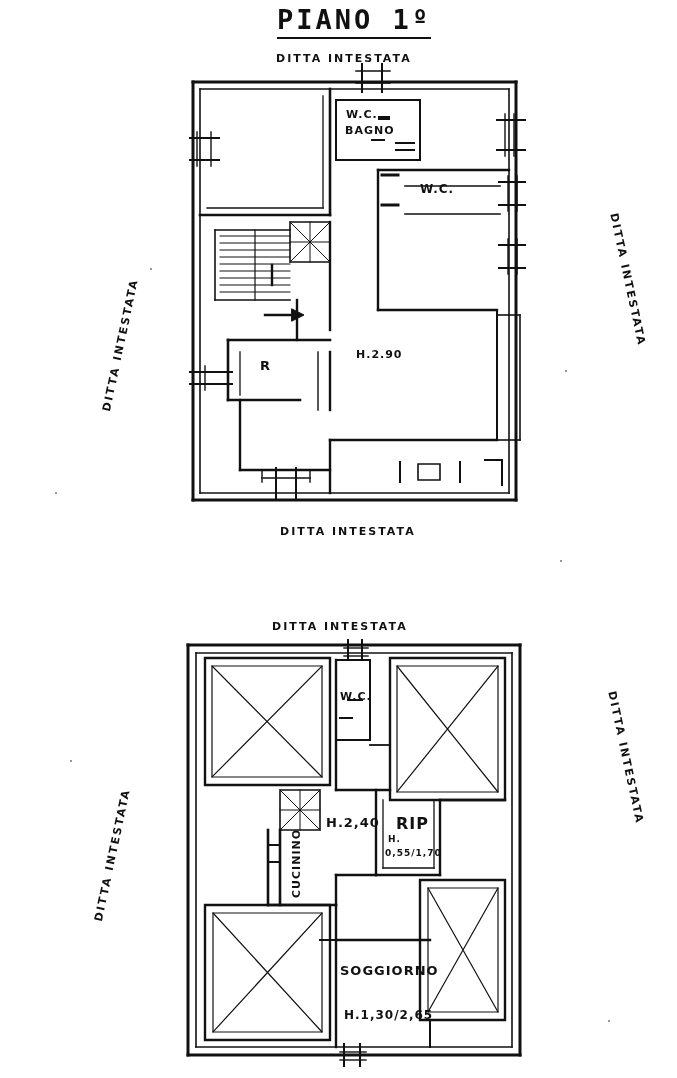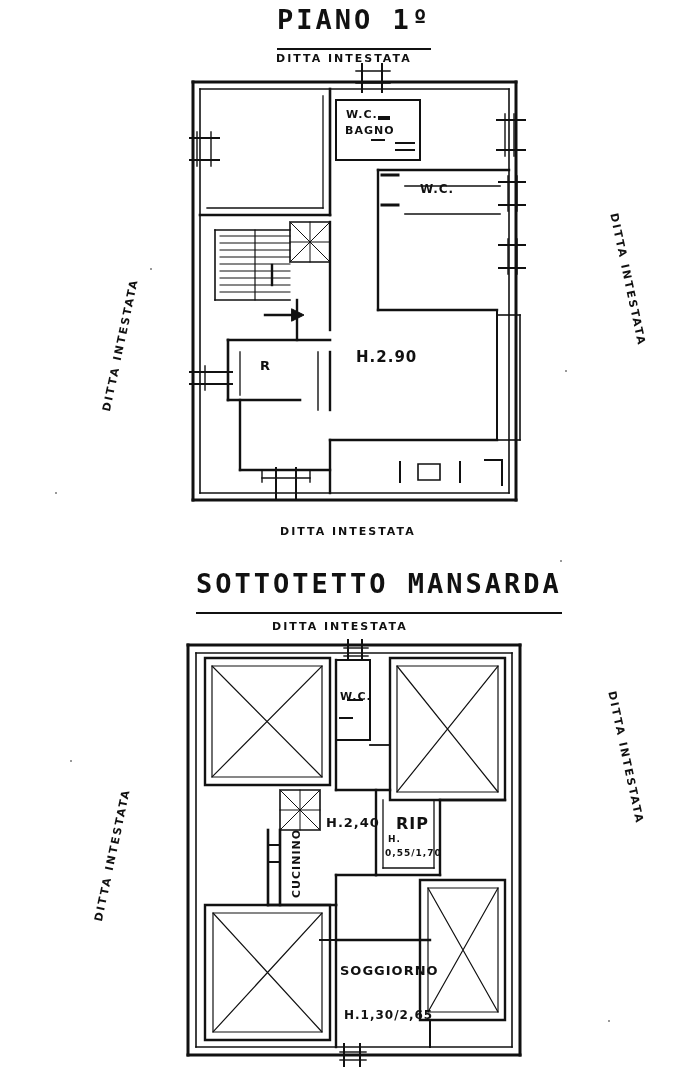--- a/index.html
+++ b/index.html
@@ -25,21 +25,21 @@
     white-space: nowrap;
     letter-spacing: 1px;
     font-weight: 600;
   }
   .title {
     font-family: "DejaVu Sans Mono", monospace;
     font-size: 27px;
     letter-spacing: 3px;
     font-weight: 700;
     border-bottom: 2px solid #111;
-    padding-bottom: 13px;
+    padding-bottom: 2px;
   }
   .lbl-sm {
     font-size: 11px;
     letter-spacing: 2px;
     font-weight: 700;
     font-family: "DejaVu Sans", sans-serif;
   }
   .lbl-xs {
     font-size: 9px;
     letter-spacing: 1px;
@@ -280,25 +280,24 @@
 
   <div class="txt lbl-sm rot-left-slight" style="left:100px; top:410px;">DITTA  INTESTATA</div>
 
   <div class="txt lbl-sm rot-right-slight" style="left:620px; top:212px;">DITTA  INTESTATA</div>
 
   <div class="txt lbl-xs" style="left:346px; top:108px; font-size:11px;">W.C.</div>
   <div class="txt lbl-xs" style="left:345px; top:124px; font-size:11px;">BAGNO</div>
 
   <div class="txt lbl-xs" style="left:420px; top:182px; font-size:12px;">W.C.</div>
 
-  <div class="txt lbl-room" style="left:356px; top:348px; font-size:15px;">H.2.90</div>
+  <div class="txt lbl-room" style="left:356px; top:348px; font-size:11px;">H.2.90</div>
 
   <div class="txt lbl-room" style="left:260px; top:358px; font-size:13px;">R</div>
 
-  <div class="txt title" style="left:196px; top:568px;">SOTTOTETTO MANSARDA</div>
 
   <div class="txt lbl-sm" style="left:272px; top:620px;">DITTA   INTESTATA</div>
 
   <div class="txt lbl-sm rot-left-slight" style="left:92px; top:920px;">DITTA  INTESTATA</div>
 
   <div class="txt lbl-sm rot-right-slight" style="left:618px; top:690px;">DITTA  INTESTATA</div>
 
   <div class="txt lbl-xs" style="left:340px; top:690px; font-size:11px;">W.C.</div>
 
   <div class="txt lbl-room" style="left:326px; top:815px; font-size:13px;text-align:center;">H.2,40</div>

